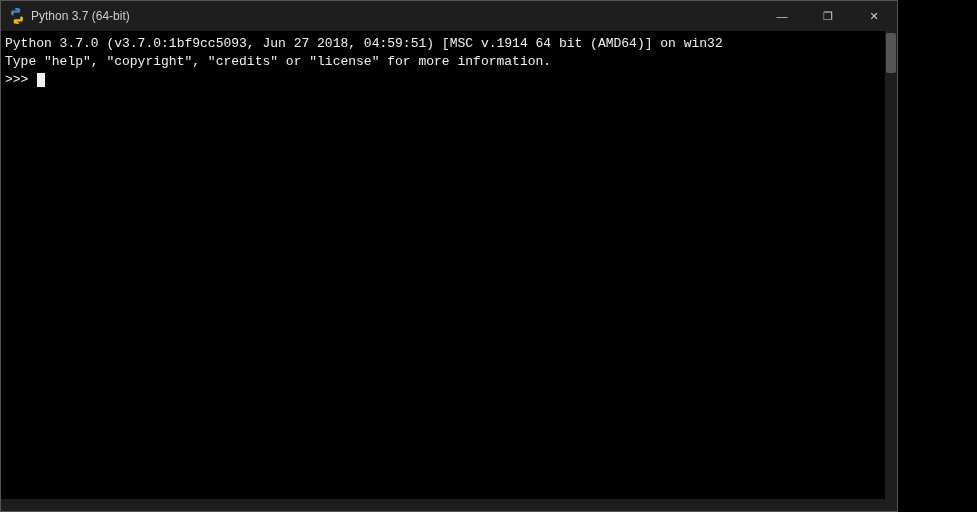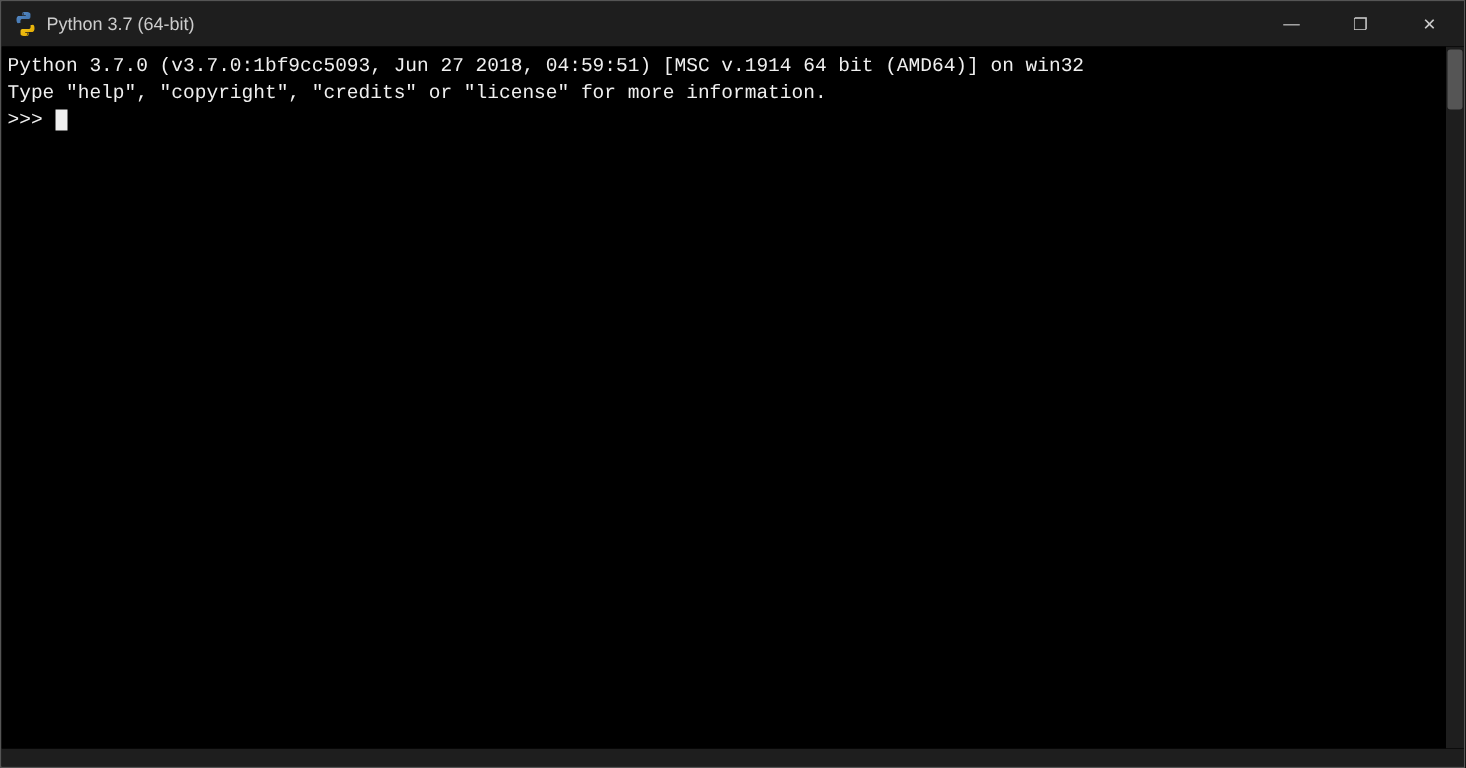--- a/index.html
+++ b/index.html
@@ -10,21 +10,21 @@
 
     body {
       width: 977px;
       height: 512px;
       overflow: hidden;
       font-family: 'Segoe UI', sans-serif;
       background: #000;
     }
 
     .window {
-      width: 977px;
+      width: 898px;
       height: 512px;
       display: flex;
       flex-direction: column;
       border: 1px solid #555;
     }
 
     .title-bar {
       height: 30px;
       background: #1e1e1e;
       display: flex;

